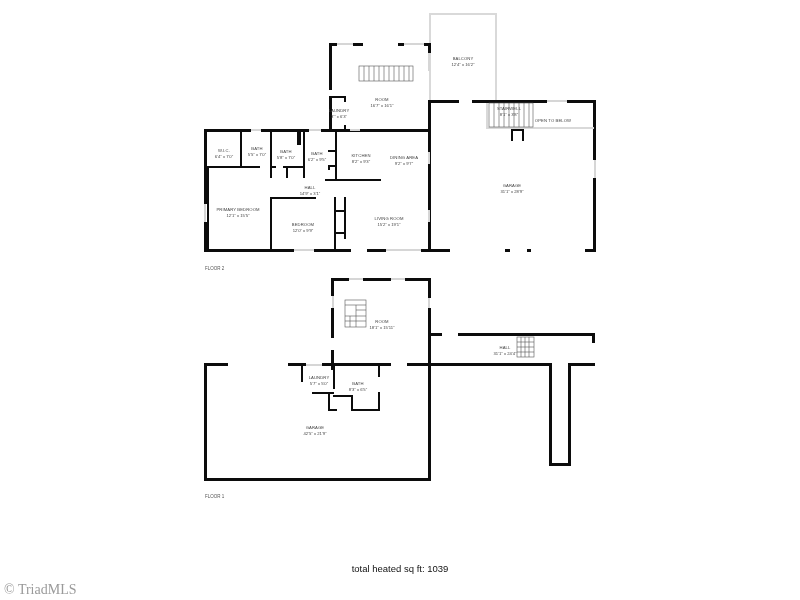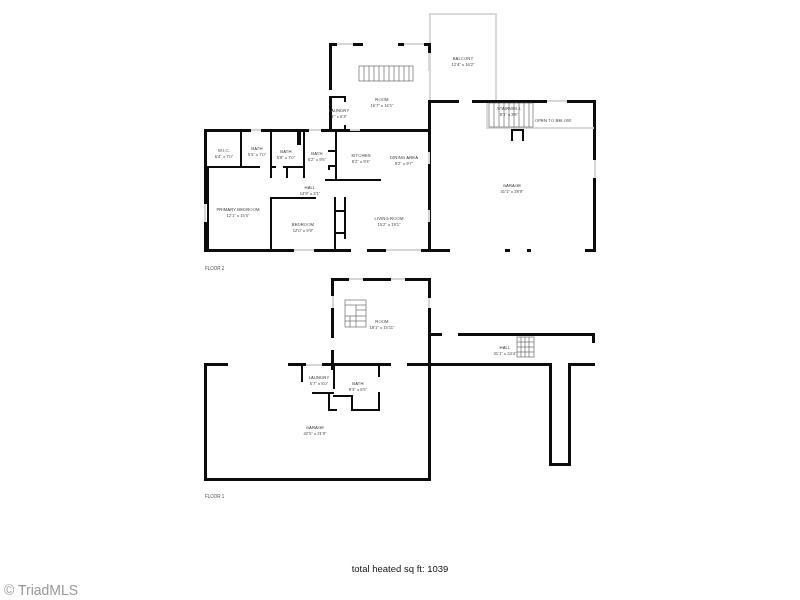--- a/index.html
+++ b/index.html
@@ -6,21 +6,21 @@
   body { width:800px; height:600px; position:relative; overflow:hidden; font-family:"Liberation Sans", sans-serif; }
   #plan { position:absolute; left:0; top:0; width:800px; height:600px; }
   .wall { fill:#0c0c0c; }
   .lwall { fill:#d9d9d9; }
   .win { fill:#d6d6d6; }
   .rname { font-family:"Liberation Sans", sans-serif; font-size:4.2px; fill:#444; text-anchor:middle; letter-spacing:0.1px; }
   .rdim { font-family:"Liberation Sans", sans-serif; font-size:4.2px; fill:#444; text-anchor:middle; }
   .flabel { font-family:"Liberation Sans", sans-serif; font-size:4.5px; fill:#555; }
   .stair { fill:none; stroke:#555; stroke-width:0.6; }
   #total { position:absolute; left:0; width:800px; top:563px; text-align:center; font-size:9.5px; color:#111; }
-  #copyright { position:absolute; left:4px; top:582px; font-size:14px; color:#9a9a9a; }
+  #copyright { position:absolute; left:4px; top:582px; font-size:14px; color:#9a9a9a;font-family:Liberation Serif, serif; }
 </style>
 </head>
 <body>
 
 <svg id="plan" viewBox="0 0 800 600" xmlns="http://www.w3.org/2000/svg">
 
   <g>
 
     <rect class="lwall" x="429" y="13" width="68" height="2"></rect>
     <rect class="lwall" x="429" y="13" width="2" height="88"></rect>

